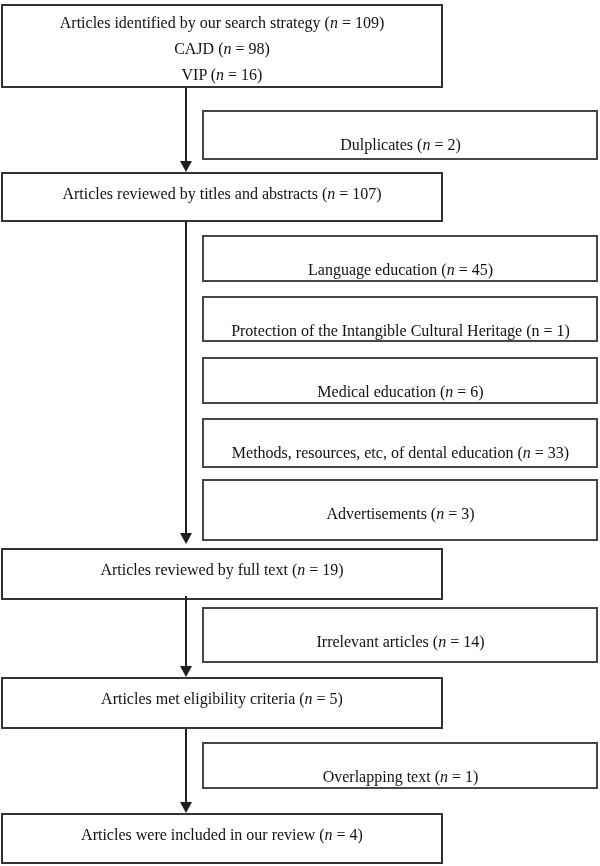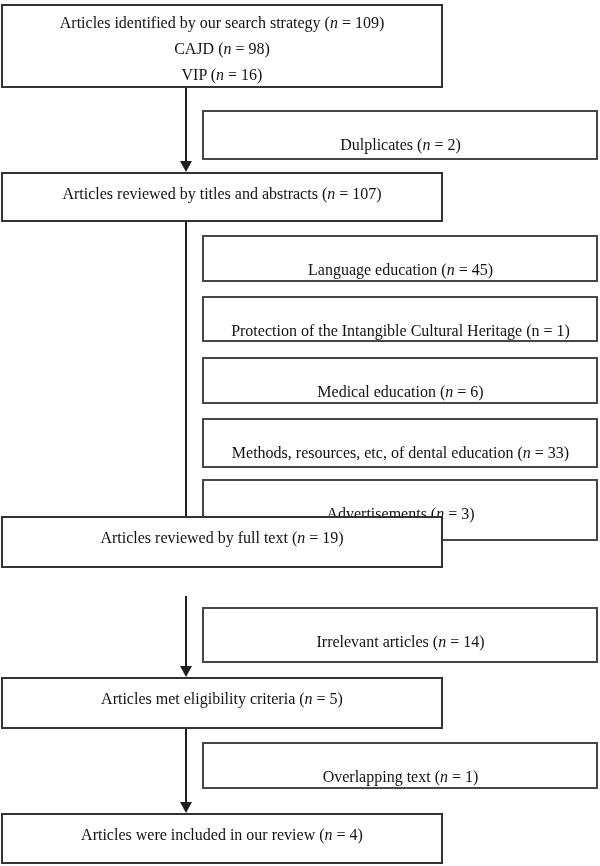--- a/index.html
+++ b/index.html
@@ -90,21 +90,21 @@
   <div class="box sbox" style="top:357px;height:47px">
     <div class="line"><span>Medical education (</span><span class="it">n</span><span> = 6)</span></div>
   </div>
   <div class="box sbox" style="top:418px;height:50px">
     <div class="line"><span>Methods, resources, etc, of dental education (</span><span class="it">n</span><span> = 33)</span></div>
   </div>
   <div class="box sbox" style="top:479px;height:62px">
     <div class="line"><span>Advertisements (</span><span class="it">n</span><span> = 3)</span></div>
   </div>
 
-  <div class="box mbox" style="top:516px;height:52px">
+  <div class="box mbox" style="top:548px;height:52px">
     <div class="line"><span>Articles reviewed by full text (</span><span class="it">n</span><span> = 19)</span></div>
   </div>
 
   <div class="arrow" style="top:596px;height:70px"></div>
 
   <div class="box sbox" style="top:607px;height:56px">
     <div class="line"><span>Irrelevant articles (</span><span class="it">n</span><span> = 14)</span></div>
   </div>
 
   <div class="box mbox" style="top:677px;height:52px">

